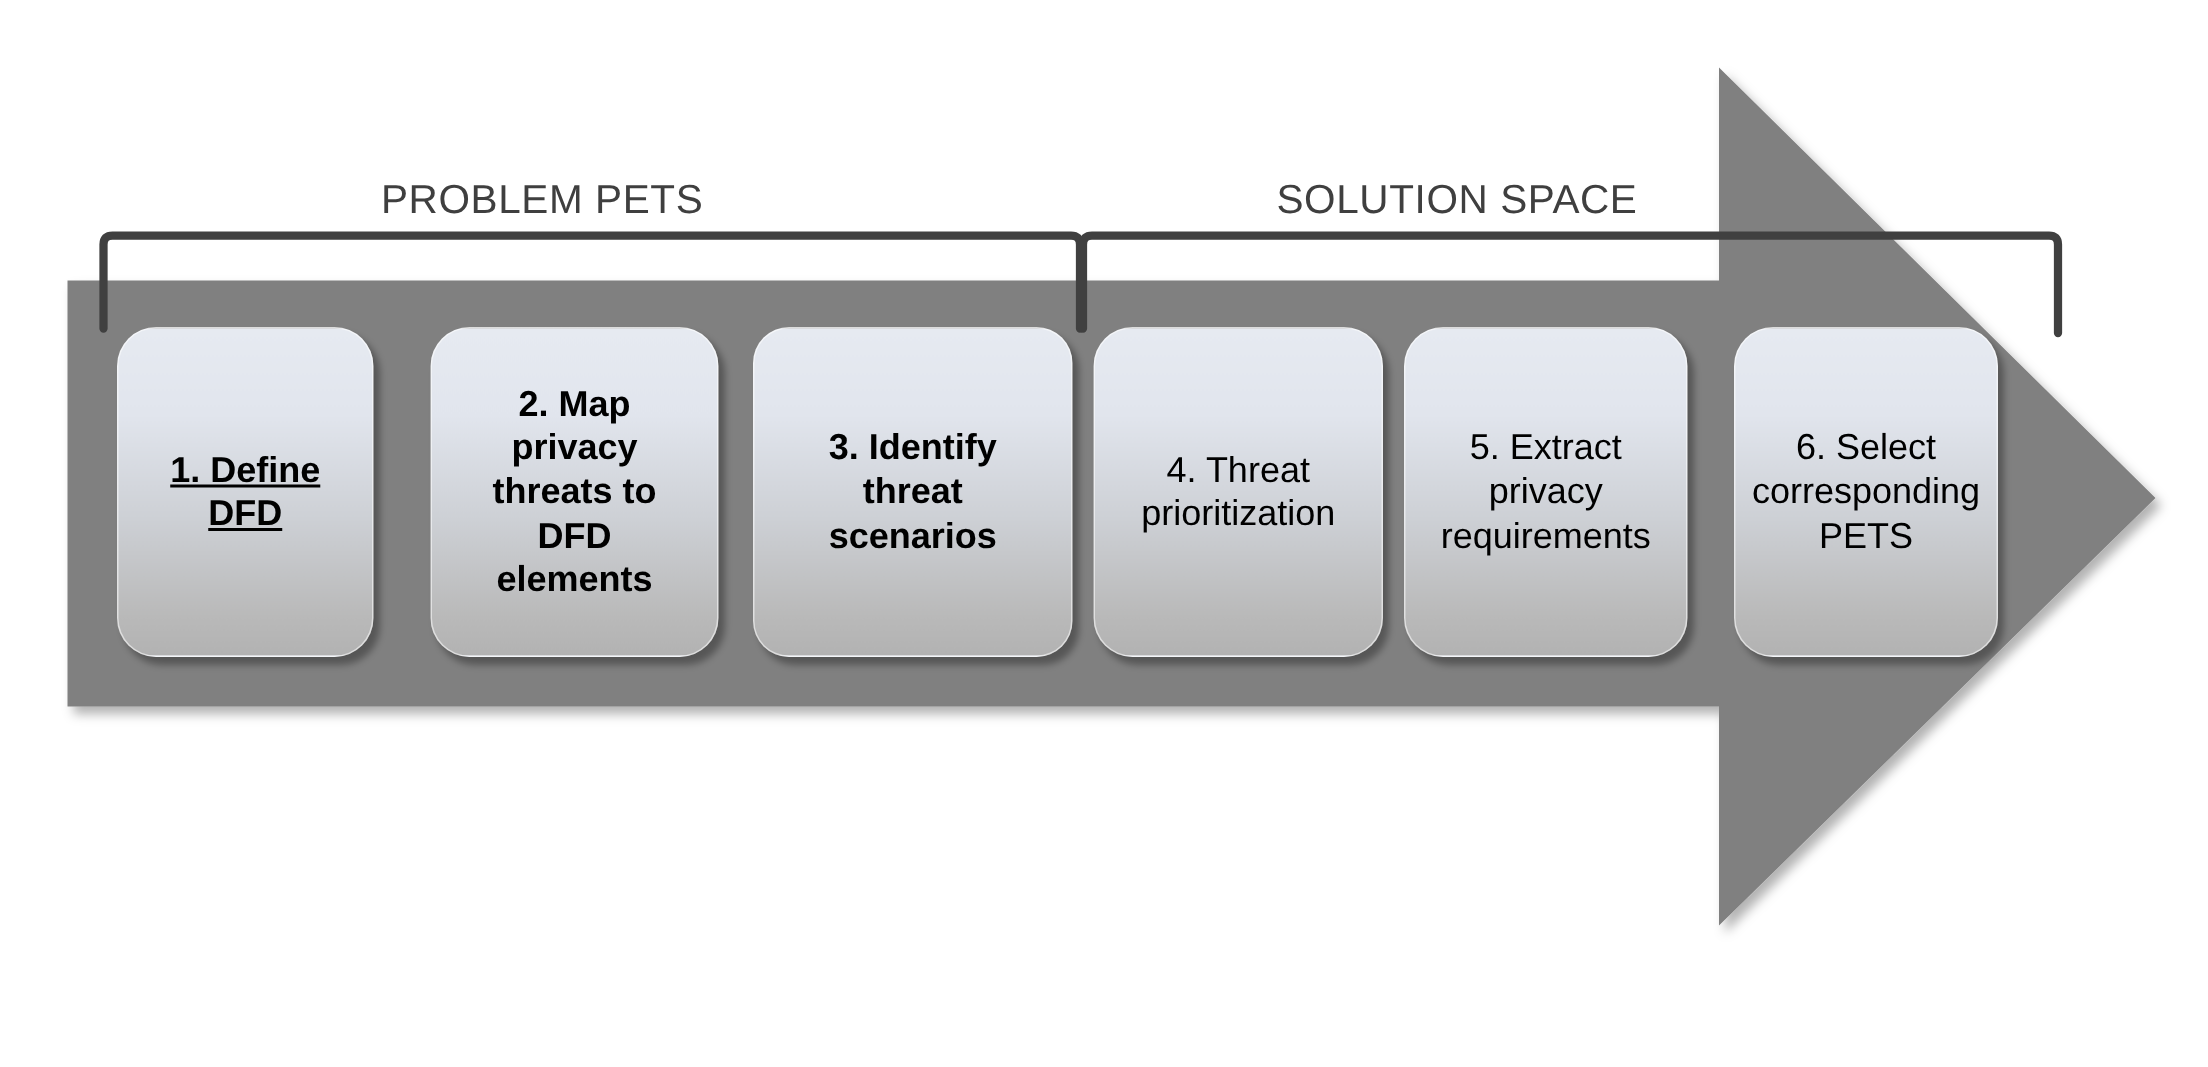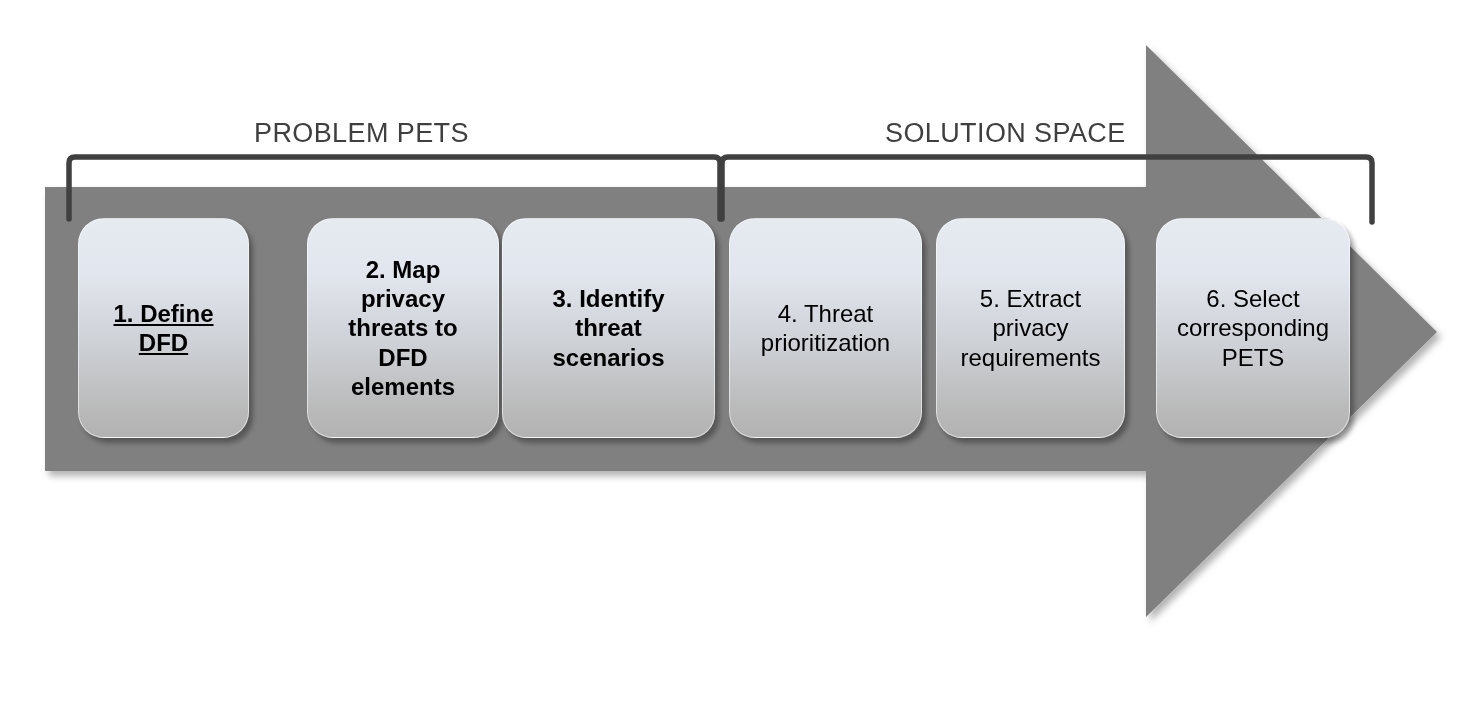--- a/index.html
+++ b/index.html
@@ -43,21 +43,21 @@
   .phase-label {
     position: absolute;
     font-size: 27px;
     letter-spacing: 0.4px;
     color: #3f3f3f;
     font-weight: 400;
     white-space: nowrap;
     line-height: 1;
   }
   #phase-label-0 { left: 254px; top: 120px; }
-  #phase-label-1 { left: 851px; top: 120px; margin-left: 34px; }
+  #phase-label-1 { left: 851px; top: 120px; }
 
   
   .step-box {
     position: absolute;
     top: 218px;
     height: 220px;
     border-radius: 26px;
     background: linear-gradient(to bottom, #e6eaf1 0%, #e1e5ed 26%, #cdd0d5 58%, #b9b9b9 88%, #b2b2b2 100%);
     box-shadow: 4px 5px 5px rgba(0,0,0,0.33);
     display: flex;
@@ -71,25 +71,25 @@
     text-align: center;
     color: #000000;
     font-size: 24px;
     line-height: 1.21;
     white-space: pre-line;
   }
   .step-label.bold { font-weight: bold; }
   .step-label.normal { font-weight: 400; }
 
   #step-box-0 { left: 78px;   width: 171px; text-decoration: underline; }
-  #step-box-1 { left: 307px;  width: 192px; }
+  #step-box-1 { left: 287px;  width: 192px; }
   #step-box-2 { left: 502px;  width: 213px; border-radius: 24px; }
   #step-box-3 { left: 729px;  width: 193px; }
   #step-box-4 { left: 936px;  width: 189px; }
-  #step-box-5 { left: 1156px; width: 194px; }
+  #step-box-5 { left: 1156px; width: 176px; }
 </style>
 </head>
 <body>
 
 <div id="canvas">
 
   <svg id="arrow-svg" viewBox="0 0 1472 711" xmlns="http://www.w3.org/2000/svg">
     <defs>
       <filter id="arrow-shadow" x="-20%" y="-20%" width="150%" height="150%">
         <feDropShadow dx="4" dy="5" stdDeviation="3.5" flood-color="#000000" flood-opacity="0.30"></feDropShadow>

